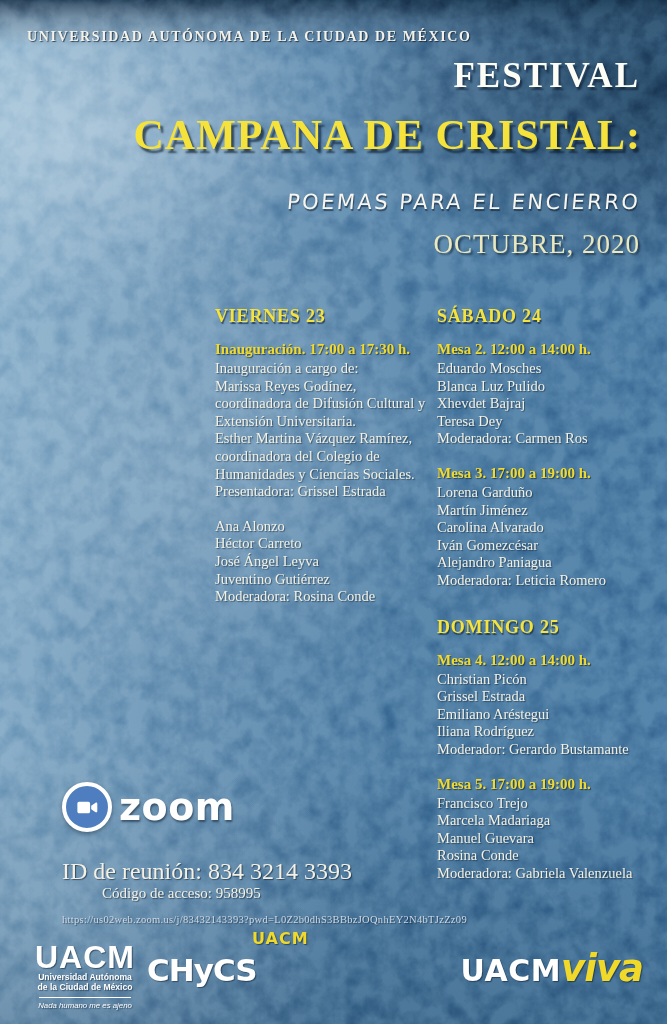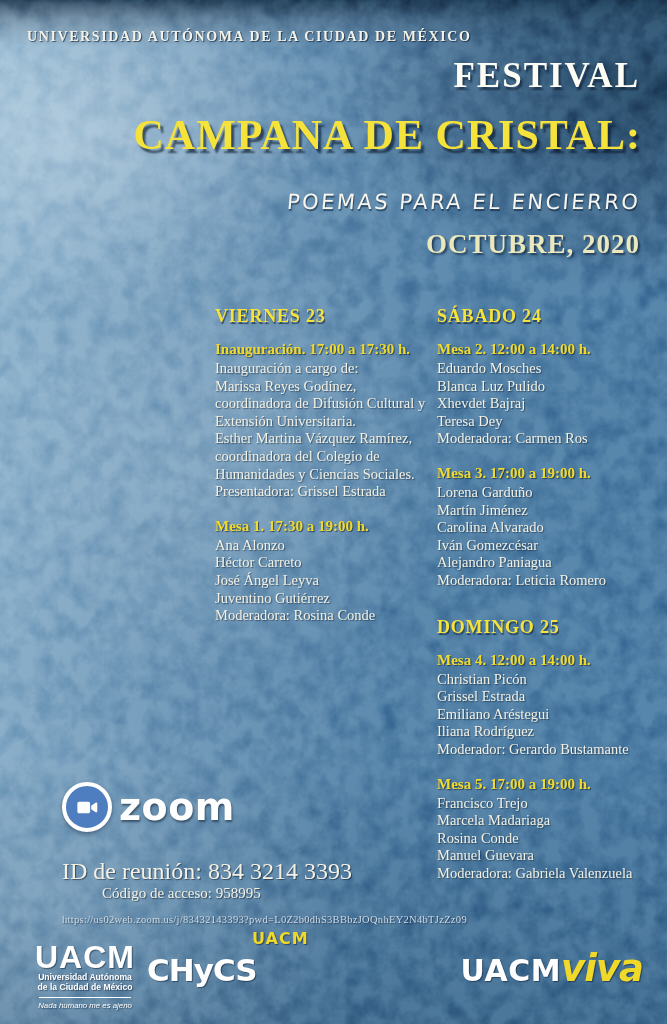--- a/index.html
+++ b/index.html
@@ -19,21 +19,21 @@
 
   .university{position:absolute;left:27px;top:29px;color:#f4f2e8;font-size:14px;
     letter-spacing:1.6px;font-weight:bold;text-shadow:1px 1px 1px rgba(8,22,40,.7);}
   .festival{position:absolute;right:27px;top:56px;color:#fdfdf6;font-size:35px;font-weight:bold;
     letter-spacing:2px;text-shadow:2px 3px 2px rgba(8,22,40,.6);}
   .title{position:absolute;right:26px;top:111px;margin:0;color:#f5e23b;font-size:42px;font-weight:bold;
     letter-spacing:1px;text-shadow:3px 4px 2px rgba(8,22,40,.65);}
   .subtitle{position:absolute;right:27px;top:190px;color:#f8f6ee;font-size:21px;
     font-family:"DejaVu Sans",sans-serif;letter-spacing:2.5px;transform:skewX(-5deg);
     text-shadow:1px 2px 1px rgba(8,22,40,.55);}
-  .date{position:absolute;right:27px;top:229px;color:#ebe8bd;font-size:27px;font-weight:bold;
+  .date{position:absolute;right:27px;top:229px;color:#ebe8bd;font-size:27px;font-weight:normal;
     letter-spacing:1px;text-shadow:2px 2px 2px rgba(8,22,40,.6);}
 
   .schedule{position:absolute;left:215px;top:306px;display:flex;width:430px;}
   .col{width:222px;flex:none;}
   .col + .col{width:208px;}
   .day-name{color:#f5e23b;font-size:18px;font-weight:bold;letter-spacing:.8px;
     margin:0 0 14px 0;text-shadow:1px 2px 1px rgba(8,22,40,.6);}
   .day + .day{margin-top:27px;}
   .session{margin-bottom:17px;}
   .session-heading{color:#f0da2e;font-size:15px;font-weight:bold;margin-bottom:2px;
@@ -102,21 +102,20 @@
             <div class="line">Inauguración a cargo de:</div>
             <div class="line">Marissa Reyes Godínez,</div>
             <div class="line">coordinadora de Difusión Cultural y</div>
             <div class="line">Extensión Universitaria.</div>
             <div class="line">Esther Martina Vázquez Ramírez,</div>
             <div class="line">coordinadora del Colegio de</div>
             <div class="line">Humanidades y Ciencias Sociales.</div>
             <div class="line">Presentadora: Grissel Estrada</div>
           </div>
           <div class="session">
-            <div class="session-heading">Mesa 1. 17:30 a 19:00 h.</div>
             <div class="line">Ana Alonzo</div>
             <div class="line">Héctor Carreto</div>
             <div class="line">José Ángel Leyva</div>
             <div class="line">Juventino Gutiérrez</div>
             <div class="line">Moderadora: Rosina Conde</div>
           </div>
         </div>
       </div>
     <div class="col">
         <div class="day">
@@ -146,22 +145,22 @@
             <div class="line">Christian Picón</div>
             <div class="line">Grissel Estrada</div>
             <div class="line">Emiliano Aréstegui</div>
             <div class="line">Iliana Rodríguez</div>
             <div class="line">Moderador: Gerardo Bustamante</div>
           </div>
           <div class="session">
             <div class="session-heading">Mesa 5. 17:00 a 19:00 h.</div>
             <div class="line">Francisco Trejo</div>
             <div class="line">Marcela Madariaga</div>
+            <div class="line">Manuel Guevara</div>
             <div class="line">Rosina Conde</div>
-            <div class="line">Manuel Guevara</div>
             <div class="line">Moderadora: Gabriela Valenzuela</div>
           </div>
         </div>
       </div>
   </main>
 
   <section class="zoom-info">
     <div class="zoom-logo">
       <span class="zoom-badge">
         <svg width="27" height="27" viewBox="0 0 24 24" aria-hidden="true">

